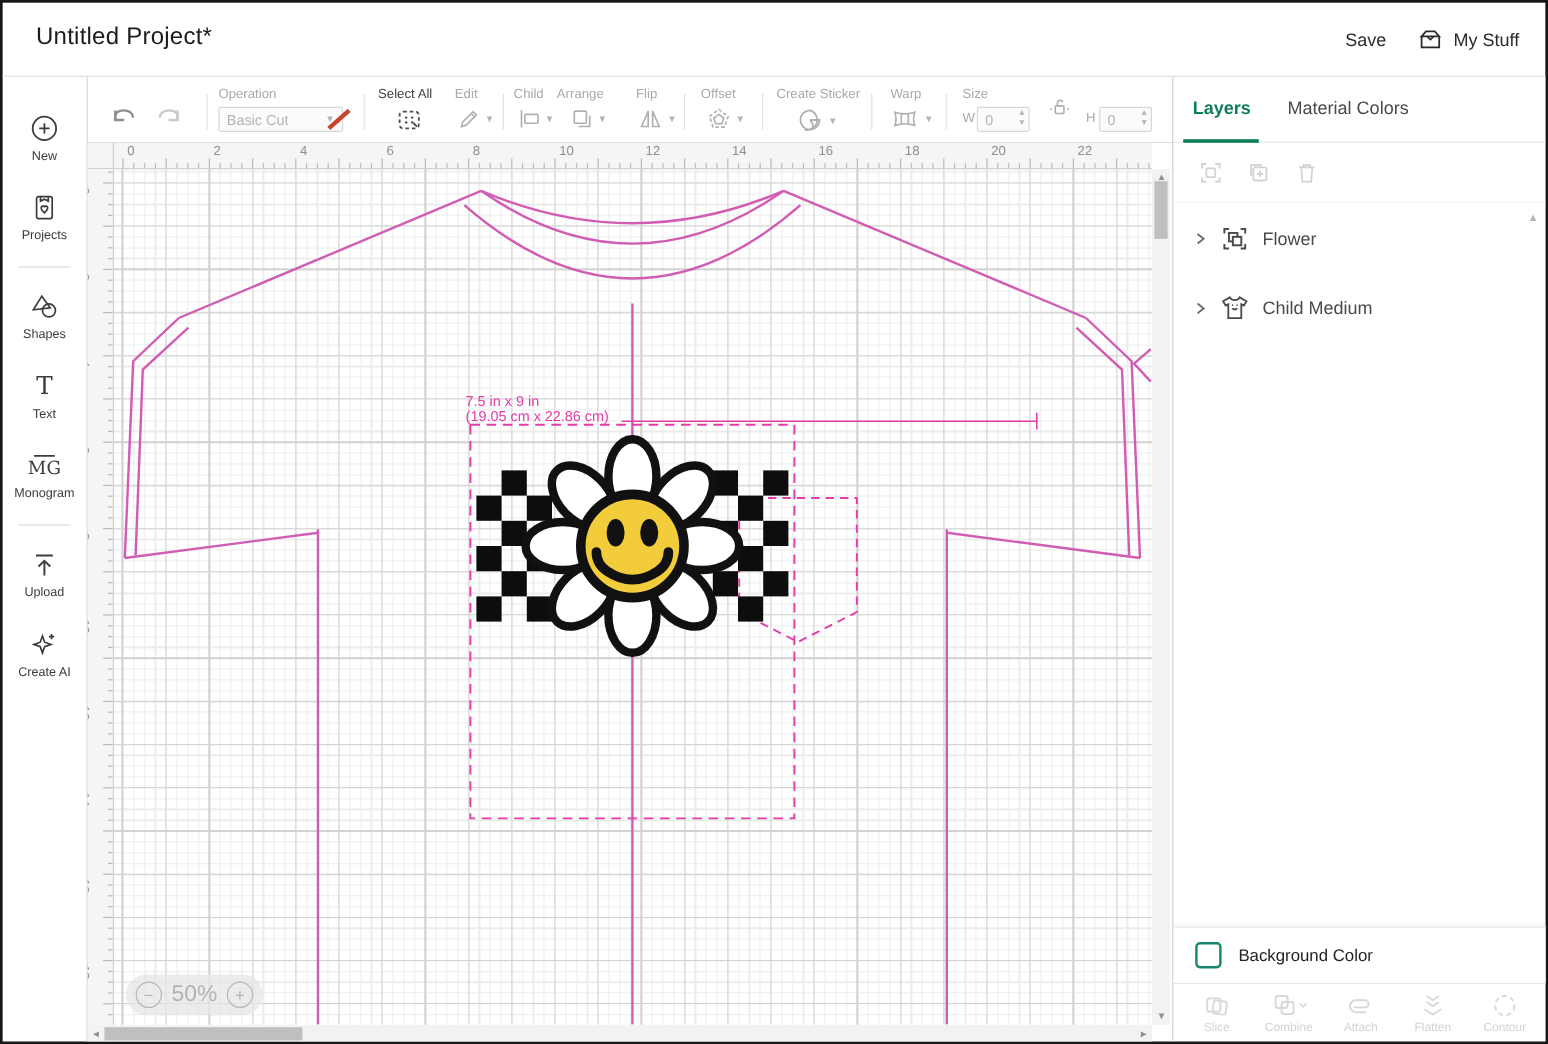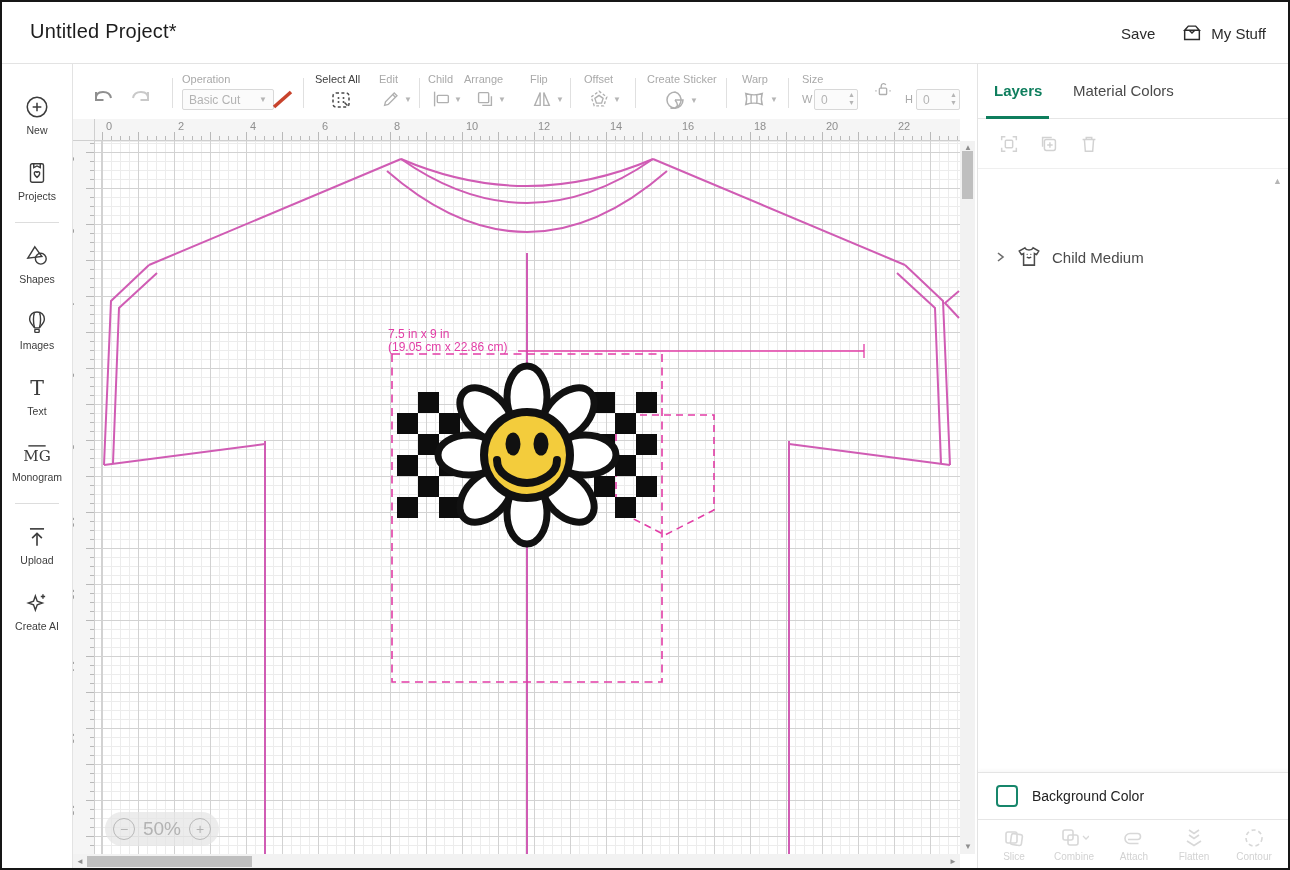--- a/index.html
+++ b/index.html
@@ -132,30 +132,20 @@
       <span>
         <svg width="26" height="26" viewBox="0 0 24 24" fill="none" stroke="#3c3c3c" stroke-width="1.3">
           <path d="M10 3.5 L16.5 12.5 L3.5 14 Z"></path>
             <circle cx="15.5" cy="14.5" r="5"></circle>
           </svg>
         </span>
       <span class="lbl">Shapes</span>
     </div>
     <div class="side-item">
       <span>
-        <svg width="26" height="26" viewBox="0 0 24 24" fill="none" stroke="#3c3c3c" stroke-width="1.3">
-          <path d="M12 2.8 C7.8 2.8 5.2 5.8 5.2 9.2 C5.2 13 8.6 15.4 9.8 17.4 L14.2 17.4 C15.4 15.4 18.8 13 18.8 9.2 C18.8 5.8 16.2 2.8 12 2.8 Z"></path>
-          <path d="M9.6 3.8 C8.4 6 8.4 13 9.8 17.4 M14.4 3.8 C15.6 6 15.6 13 14.2 17.4"></path>
-          <rect x="10" y="18.8" width="4" height="2.8" rx="0.6"></rect>
-          </svg>
-        </span>
-      <span class="lbl">Images</span>
-    </div>
-    <div class="side-item">
-      <span>
         <svg width="26" height="26" viewBox="0 0 24 24">
           <text x="12" y="18" text-anchor="middle" font-family="DejaVu Serif,serif" font-size="19" fill="#3c3c3c">T</text>
           </svg>
         </span>
       <span class="lbl">Text</span>
     </div>
     <div class="side-item">
       <span>
         <svg width="28" height="26" viewBox="0 0 24 24">
           <path d="M4 4.5 H20" stroke="#3c3c3c" stroke-width="1.3" fill="none"></path>
@@ -195,21 +185,21 @@
     </div>
     <div class="ticon" style="left:55px;top:20px">
       <svg width="26" height="24" viewBox="0 0 26 24" fill="none" stroke="#c9c9c9" stroke-width="2">
         <path d="M20 16 Q21 8 13 8 Q6 8 5 14"></path>
           <path d="M20 8 L20 16 L12.5 16" fill="none"></path>
         </svg>
     </div>
     <div class="tsep" style="left:99px"></div>
 
     <div class="tlabel" style="left:109px">Operation</div>
-    <div class="dd" style="left:109px;width:92px">
+    <div class="dd" style="left:109px;width:104px">
       <span>Basic Cut</span>
       <span class="caret">▼</span>
     </div>
     <div class="abs" style="left:198px;top:25px;width:23px;height:21px">
       <svg width="23" height="21" viewBox="0 0 23 21">
           <line x1="3" y1="18" x2="20" y2="3" stroke="#C8432C" stroke-width="3.6"></line>
         </svg>
     </div>
     <div class="tsep" style="left:230px"></div>
 
@@ -640,20 +630,35 @@
       <span>
         <svg width="22" height="22" viewBox="0 0 24 24" fill="none" stroke="#d2d2d2" stroke-width="1.6">
           <path d="M5 7 H19 M9 7 V5 H15 V7"></path>
             <path d="M7 7 L8 20 H16 L17 7"></path>
           </svg>
         </span>
     </div>
 
     <span class="list-up" style="top:112px">▲</span>
 
+    <div class="layer-row" style="top:112px">
+      <span class="chev">
+        <svg width="12" height="12" viewBox="0 0 12 12" fill="none" stroke="#6d6d6d" stroke-width="1.6">
+            <path d="M4 2 L9 6 L4 10"></path>
+          </svg>
+        </span>
+      <span>
+        <svg width="26" height="26" viewBox="0 0 24 24" fill="none" stroke="#4a4a4a" stroke-width="1.5">
+          <path d="M4 8 V4.5 H7.5 M16.5 4.5 H20 V8 M20 16 V19.5 H16.5 M7.5 19.5 H4 V16"></path>
+          <rect x="7.5" y="7.5" width="6.5" height="6.5"></rect>
+            <rect x="10.5" y="10.5" width="6.5" height="6.5" fill="#fff"></rect>
+          </svg>
+        </span>
+      <span class="name">Flower</span>
+    </div>
 
     <div class="layer-row" style="top:170px">
       <span class="chev">
         <svg width="12" height="12" viewBox="0 0 12 12" fill="none" stroke="#6d6d6d" stroke-width="1.6">
             <path d="M4 2 L9 6 L4 10"></path>
           </svg>
         </span>
       <span>
         <svg width="26" height="26" viewBox="0 0 24 24" fill="none" stroke="#4a4a4a" stroke-width="1.4">
           <path d="M8.2 3.5 L3 6.5 L5 9.8 L7 8.8 L7 19.5 L17 19.5 L17 8.8 L19 9.8 L21 6.5 L15.8 3.5 C15 5 13.6 5.6 12 5.6 C10.4 5.6 9 5 8.2 3.5 Z"></path>

